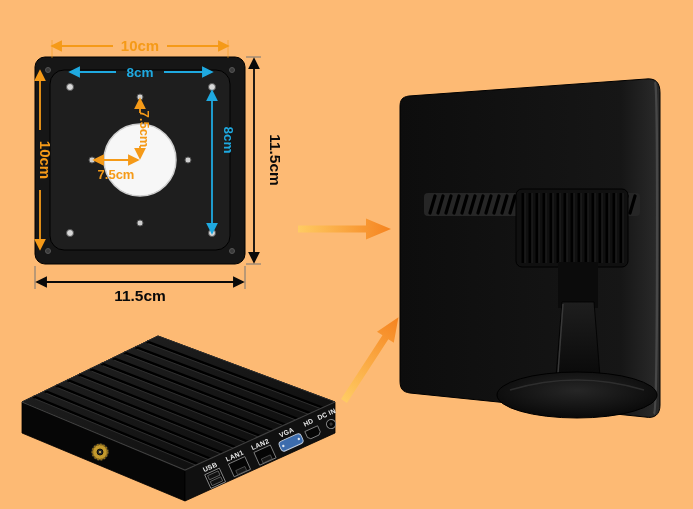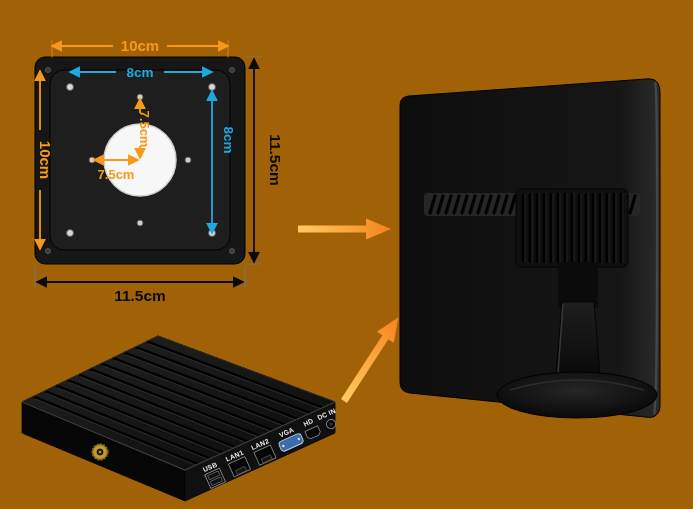--- a/index.html
+++ b/index.html
@@ -1,16 +1,16 @@
 <!DOCTYPE html>
 <html><head>
 <meta charset="utf-8">
 <style>
   html,body{margin:0;padding:0;background:#fff;}
-  .stage{position:relative;width:693px;height:509px;background:#a16207;overflow:hidden;
+  .stage{position:relative;width:693px;height:509px;background:#fdba74;overflow:hidden;
          font-family:"Liberation Sans",sans-serif;}
   svg text{font-family:"Liberation Sans",sans-serif;}
   .dim-o{fill:#f59a18;font-weight:bold;font-size:15px;}
   .dim-o-sm{fill:#f59a18;font-weight:bold;font-size:13px;}
   .dim-c{fill:#1fa9e0;font-weight:bold;font-size:13.5px;}
   .dim-k{fill:#0a0a0a;font-weight:bold;font-size:15.5px;}
   .port-label{fill:#e8e8e8;font-size:6.8px;font-weight:600;letter-spacing:.2px;}
 </style>
 </head>
 <body>

